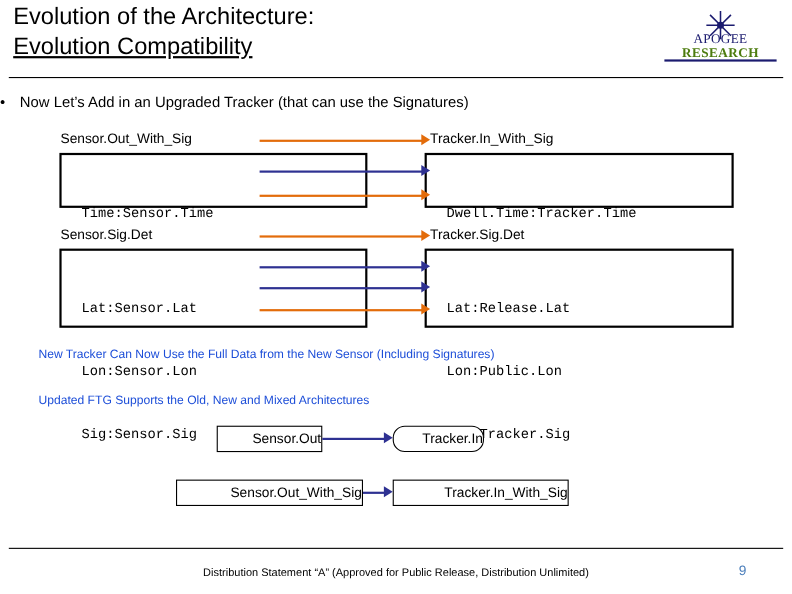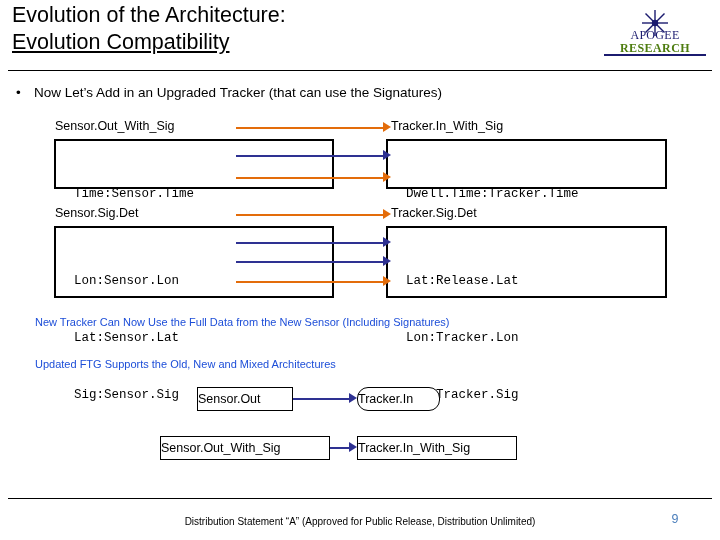--- a/index.html
+++ b/index.html
@@ -90,21 +90,21 @@
     left: 8px;
     top: 70px;
     width: 704px;
     height: 1px;
     background: #000000;
   }
 
   
   .bullet-row {
     position: absolute;
-    left: 16px;
+    left: 0;
     top: 84px;
     width: 680px;
     font-size: 13.5px;
     line-height: 18px;
   }
   .bullet-dot {
     display: inline-block;
     width: 18px;
   }
 
@@ -151,21 +151,21 @@
     white-space: nowrap;
   }
 
   
   .flowbox {
     position: absolute;
     border: 1px solid #000000;
     background: #ffffff;
     box-sizing: border-box;
     font-size: 12.5px;
-    text-align: left;
+    text-align: right;
     line-height: 22px;
     height: 24px;
     white-space: nowrap;
   }
 
   
   .footer-rule {
     position: absolute;
     left: 8px;
     top: 498px;
@@ -245,28 +245,28 @@
   <div class="arrow-line" style="left:236px; top:177px; width:148px; border-top-color:#E36C0A;"></div>
   <div class="arrow-head" style="left:383px; top:172px; border-left:8px solid #E36C0A;"></div>
 
   <div class="label" style="left:55px; top:206px;">Sensor.Sig.Det</div>
   <div class="label" style="left:391px; top:206px;">Tracker.Sig.Det</div>
 
   <div class="arrow-line" style="left:236px; top:214px; width:148px; border-top-color:#E36C0A;"></div>
   <div class="arrow-head" style="left:383px; top:209px; border-left:8px solid #E36C0A;"></div>
 
   <div class="codebox" style="left:54px; top:226px; width:280px; height:72px;">
+    <div>Lat:Sensor.Lat</div>
     <div>Lon:Sensor.Lon</div>
-    <div>Lat:Sensor.Lat</div>
     <div>Sig:Sensor.Sig</div>
   </div>
 
   <div class="codebox" style="left:386px; top:226px; width:281px; height:72px;">
     <div>Lat:Release.Lat</div>
-    <div>Lon:Tracker.Lon</div>
+    <div>Lon:Public.Lon</div>
     <div>Sig:Tracker.Sig</div>
   </div>
 
   <div class="arrow-line" style="left:236px; top:242px; width:148px; border-top-color:#2E3192;"></div>
   <div class="arrow-head" style="left:383px; top:237px; border-left:8px solid #2E3192;"></div>
 
   <div class="arrow-line" style="left:236px; top:261px; width:148px; border-top-color:#2E3192;"></div>
   <div class="arrow-head" style="left:383px; top:256px; border-left:8px solid #2E3192;"></div>
 
   <div class="arrow-line" style="left:236px; top:281px; width:148px; border-top-color:#E36C0A;"></div>

